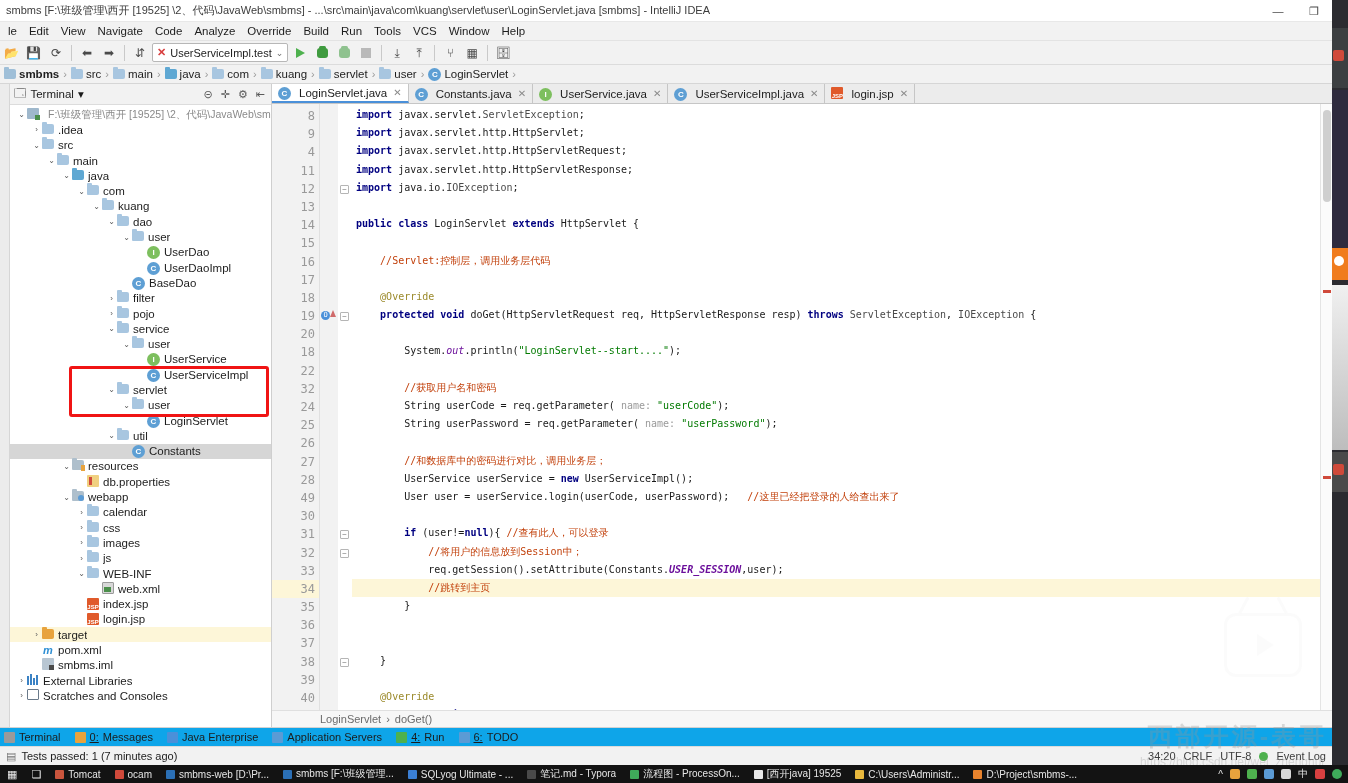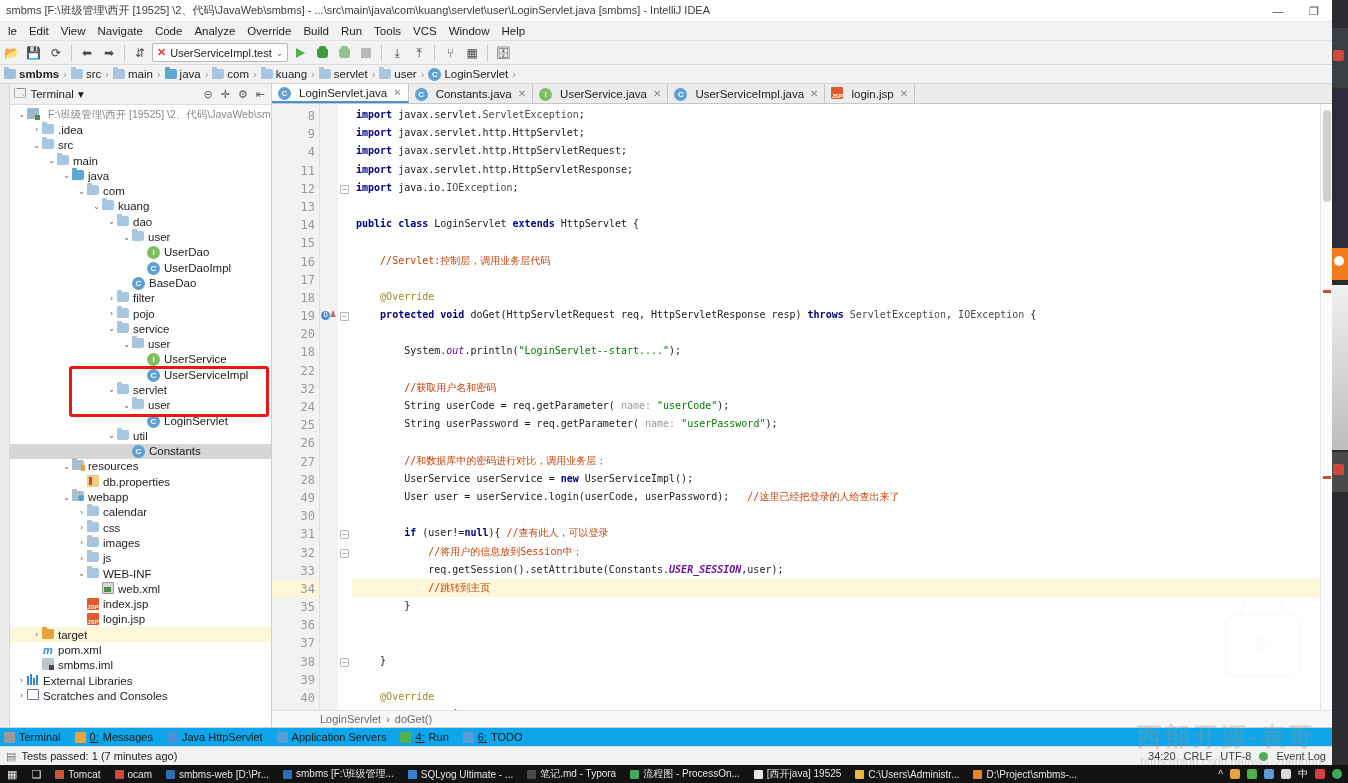--- a/index.html
+++ b/index.html
@@ -265,21 +265,21 @@
     background: #131313; display: flex; align-items: center; gap: 0;
     color: #e6e6e6; font-size: 10px;
   }
   .tb-item { display: flex; align-items: center; gap: 4px; padding: 0 7px; height: 18px; white-space: nowrap; }
   .tb-item .sq { width: 9px; height: 9px; border-radius: 1px; flex:none; }
   .tray { margin-left: auto; display: flex; align-items: center; gap: 7px; padding-right: 6px; }
   .tray .sq { width: 10px; height: 10px; border-radius: 2px; }
 
   
   .wm-big {
-    position: absolute; right: 32px; bottom: 30px;
+    position: absolute; right: 21px; bottom: 30px;
     font-size: 25px; font-weight: bold; color: rgba(150,150,150,0.32);
     letter-spacing: 3px; pointer-events: none; white-space: nowrap;
   }
   .wm-url {
     position: absolute; right: 24px; bottom: 14px;
     font-size: 12px; color: rgba(150,150,150,0.30);
     pointer-events: none; white-space: nowrap;
   }
   .wm-logo {
     position: absolute; right: 46px; bottom: 106px; width: 78px; height: 64px;
@@ -820,21 +820,21 @@
           <span class="box" style="background: rgb(154, 154, 154);"></span>
           <span>Terminal</span>
         </div>
         <div class="tw">
           <span class="box" style="background: rgb(232, 163, 61);"></span>
           <span class="u">0:</span>
           <span>Messages</span>
         </div>
         <div class="tw">
           <span class="box" style="background: rgb(74, 144, 217);"></span>
-          <span>Java HttpServlet</span>
+          <span>Java Enterprise</span>
         </div>
         <div class="tw">
           <span class="box" style="background: rgb(91, 155, 213);"></span>
           <span>Application Servers</span>
         </div>
         <div class="tw">
           <span class="box" style="background: rgb(78, 177, 78);"></span>
           <span class="u">4:</span>
           <span>Run</span>
         </div>

